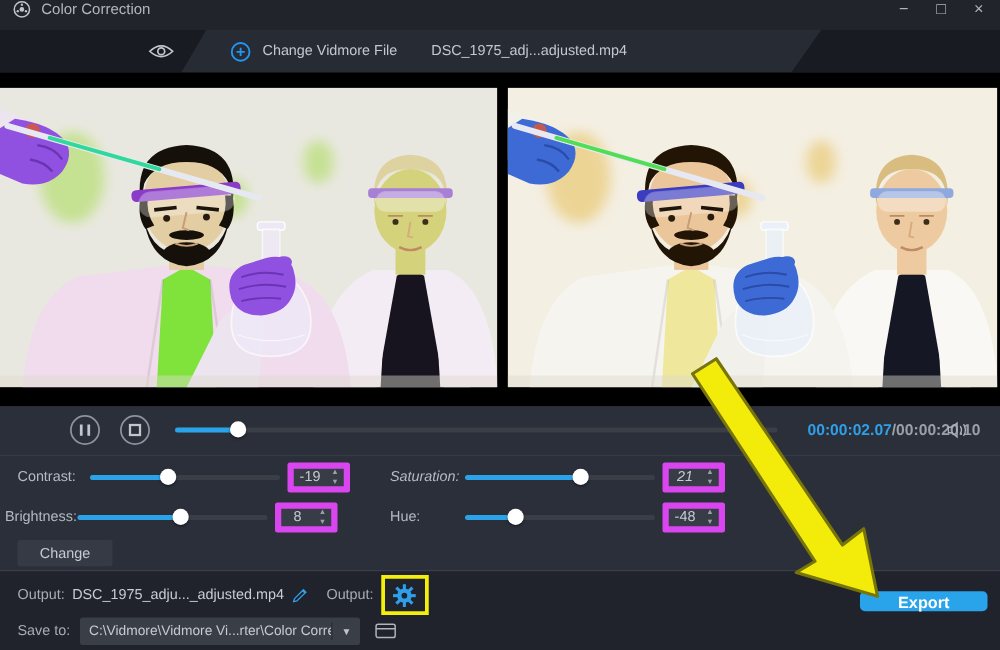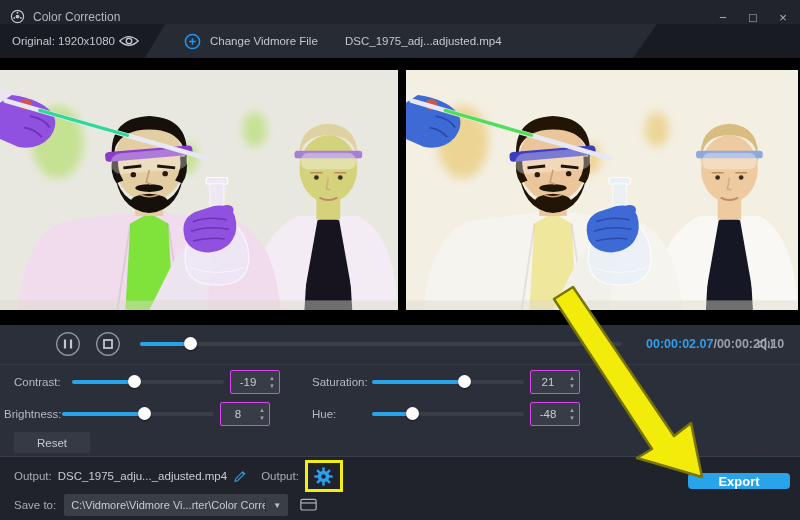--- a/index.html
+++ b/index.html
@@ -3,21 +3,21 @@
 <meta charset="utf-8">
 <style>
   html,body{margin:0;padding:0;}
   body{
     width:800px;height:520px;position:relative;overflow:hidden;
     background:#2b2f39;font-family:"Liberation Sans",sans-serif;
     -webkit-font-smoothing:antialiased;
   }
   
   .titlebar{position:absolute;top:0;left:0;right:0;height:24px;background:#22242c;
-    display:flex;align-items:flex-end;padding:0 10px;box-sizing:border-box;}
+    display:flex;align-items:flex-start;padding:0 10px;box-sizing:border-box;}
   .titlebar .logo{width:15px;height:15px;margin-right:8px;display:flex;}
   .titlebar .ttl{font-size:12px;color:#b2b6be;}
   .win-controls{margin-left:auto;display:flex;gap:16px;align-items:center;}
   .win-btn{color:#b0b4bc;font-size:13px;line-height:13px;cursor:default;width:14px;text-align:center;}
   
   .topbar{position:absolute;top:24px;left:0;right:0;height:34px;background:#272b34;}
   .tab-left{position:absolute;left:0;top:0;width:168px;height:34px;background:#181b21;
     clip-path:polygon(0 0,165px 0,145px 34px,0 34px);}
   .tab-right{position:absolute;left:633px;top:0;width:167px;height:34px;background:#181b21;
     clip-path:polygon(24px 0,167px 0,167px 34px,0 34px);}
@@ -52,26 +52,26 @@
   .fill{position:absolute;left:0;top:0;height:4px;background:#2aa3e8;border-radius:2px;}
   .knob{position:absolute;top:-5px;width:13px;height:13px;margin-left:-6px;border-radius:50%;background:#fff;box-shadow:0 1px 2px rgba(0,0,0,.5);}
   .timebox{position:absolute;left:646px;top:337px;font-size:12.5px;font-weight:bold;white-space:nowrap;}
   .t-cur{color:#2e9fe8;}
   .t-tot{color:#9aa0a8;}
   .vol{position:absolute;left:757px;top:336px;width:19px;height:16px;display:flex;}
   
   .adj{position:absolute;width:290px;height:24px;}
   .adj .alabel{position:absolute;left:0;top:0;width:58px;line-height:24px;font-size:11.5px;color:#b6bac2;white-space:nowrap;}
   .adj .slider{position:absolute;left:58px;top:5px;width:152px;height:14px;}
-  .adj .spin{position:absolute;left:216px;top:0;width:50px;height:24px;background:#383c46;border:1px solid #d946ef;border-radius:2px;box-sizing:border-box;display:flex;align-items:center;}
+  .adj .spin{position:absolute;left:216px;top:0;width:50px;height:24px;background:#383c46;border:5px solid #d946ef;border-radius:2px;box-sizing:border-box;display:flex;align-items:center;}
   .spin .val{flex:1;text-align:center;font-size:11.5px;color:#c6cad2;}
   .spin .arrows{width:14px;display:flex;flex-direction:column;align-items:center;justify-content:center;gap:1px;}
   .spin .arrows span{font-size:6px;line-height:7px;color:#9ca0a8;cursor:default;}
   #adj-contrast{left:14px;top:370px;}
-  #adj-saturation{left:312px;top:370px;}
+  #adj-saturation{left:312px;top:370px;font-style:italic;}
   #adj-saturation .slider{left:60px;}
   #adj-saturation .spin{left:218px;}
   #adj-brightness{left:4px;top:402px;}
   #adj-hue{left:312px;top:402px;}
   #adj-hue .slider{left:60px;}
   #adj-hue .spin{left:218px;}
   .reset-btn{position:absolute;left:14px;top:432px;width:76px;height:21px;background:#363a44;border:none;
     color:#c6cad2;font-size:11.5px;font-family:"Liberation Sans",sans-serif;border-radius:2px;}
   
   .bottom{position:absolute;top:456px;left:0;right:0;height:64px;background:#20232b;border-top:1px solid #3a3e48;box-sizing:border-box;padding-left:48px;}
@@ -181,21 +181,20 @@
   <div class="win-controls">
     <span class="win-btn">−</span>
     <span class="win-btn">□</span>
     <span class="win-btn">×</span>
   </div>
 </div>
 
 <div class="topbar">
   <div class="tab-left"></div>
   <div class="tab-right"></div>
-  <span class="tb-text" style="left:12px;">Original: 1920x1080</span>
   <span class="eye-btn">
     <svg viewBox="0 0 24 14" width="22" height="14">
       <path d="M2 7 Q12 -2.5 22 7 Q12 16.5 2 7 Z" fill="none" stroke="#c2c6cc" stroke-width="1.5"></path>
       <circle cx="12" cy="7" r="3" fill="none" stroke="#c2c6cc" stroke-width="1.5"></circle>
     </svg>
   </span>
   <div class="chg-src">
     <span style="display:flex;">
       <svg viewBox="0 0 18 18" width="17" height="17">
         <circle cx="9" cy="9" r="7.5" fill="none" stroke="#2196f3" stroke-width="1.6"></circle>
@@ -307,21 +306,21 @@
       </div>
   </div>
   <div class="spin">
     <span class="val">-48</span>
     <span class="arrows">
         <span>▲</span>
         <span>▼</span>
       </span>
   </div>
 </div>
-<button class="reset-btn">Reset</button>
+<button class="reset-btn">Change</button>
 
 <div class="bottom">
   <div class="out-row">
     <span class="rlabel">Output:</span>
     <span class="fname">DSC_1975_adju..._adjusted.mp4</span>
     <span class="pencil-btn">
       <svg viewBox="0 0 20 20" width="15" height="15">
         <path d="M3.5 14.5 L13 5 l2.6 2.6 L6 17 L2.5 17.8 Z M12 6 l2.6 2.6" fill="none" stroke="#2e9fe8" stroke-width="1.4"></path>
       </svg>
     </span>

